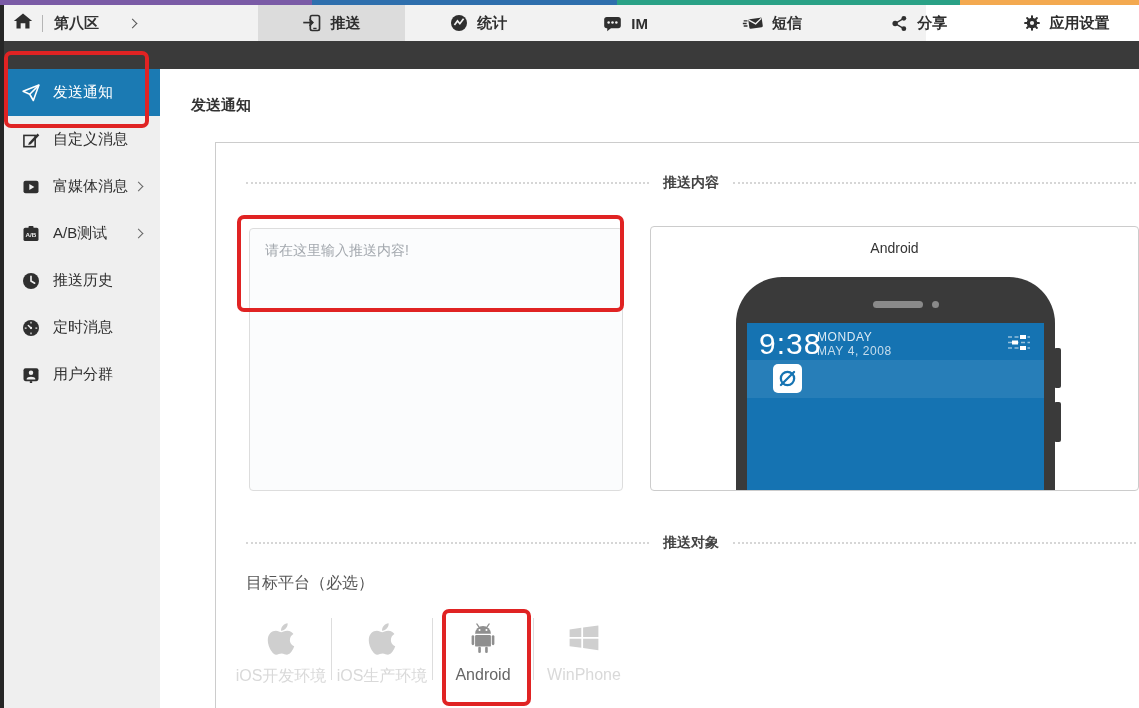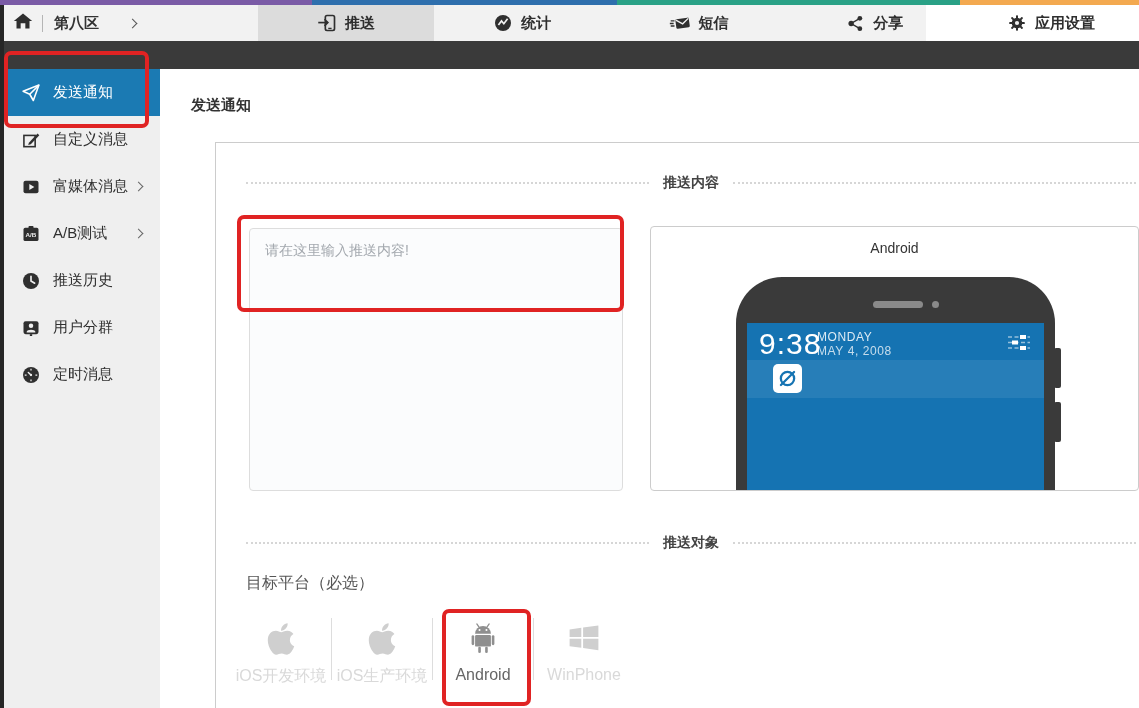--- a/index.html
+++ b/index.html
@@ -126,20 +126,32 @@
         <span>
           <svg width="20" height="20" viewBox="0 0 24 24">
             <circle cx="12" cy="12" r="9.6" fill="#2f2f2f"></circle>
             <path d="M6.5 14.5 L10.2 9.5 L13 12.8 L17.5 6.8" fill="none" stroke="#f2f2f2" stroke-width="2"></path>
           </svg>
         </span>
         <span>统计</span>
       </div>
       <div class="tab">
         <span>
+          <svg width="21" height="21" viewBox="0 0 24 24">
+            <rect x="2.5" y="4.5" width="19" height="12.8" rx="3" fill="#2f2f2f"></rect>
+            <path d="M6 16.5 v4.4 l5-4.4 z" fill="#2f2f2f"></path>
+            <circle cx="7.6" cy="10.9" r="1.45" fill="#f2f2f2"></circle>
+            <circle cx="12" cy="10.9" r="1.45" fill="#f2f2f2"></circle>
+            <circle cx="16.4" cy="10.9" r="1.45" fill="#f2f2f2"></circle>
+          </svg>
+        </span>
+        <span>IM</span>
+      </div>
+      <div class="tab">
+        <span>
           <svg width="22" height="20" viewBox="0 0 26 22">
             <g transform="rotate(-8 16 11)">
               <rect x="8" y="5.5" width="16" height="11.5" rx="1.5" fill="#2f2f2f"></rect>
               <path d="M8.6 6.5 L16 12 L23.4 6.5" fill="none" stroke="#f2f2f2" stroke-width="1.6"></path>
             </g>
             <path d="M2 8.5 h4.5 M1 11.5 h4.5 M2 14.5 h4.5" stroke="#2f2f2f" stroke-width="1.7"></path>
           </svg>
         </span>
         <span>短信</span>
       </div>
@@ -225,38 +237,38 @@
         <svg width="20" height="20" viewBox="0 0 24 24">
           <circle cx="12" cy="12" r="9.6" fill="#2f2f2f"></circle>
           <path d="M12 6.4 V12 l4.4 2.6" fill="none" stroke="#efefef" stroke-width="2" stroke-linecap="round"></path>
         </svg>
       </span>
       <span class="s-label">推送历史</span>
     </div>
     <div class="side-item">
       <span class="s-icon">
         <svg width="20" height="20" viewBox="0 0 24 24">
+          <circle cx="12" cy="12" r="9.6" fill="#2f2f2f"></circle>
+          <path d="M12 4.5 v2.2 M19.5 12 h-2.2 M12 19.5 v-2.2 M4.5 12 h2.2" stroke="#efefef" stroke-width="1.5"></path>
+          <circle cx="12" cy="12" r="1.4" fill="#efefef"></circle>
+          <path d="M12 12 L8.8 9" stroke="#efefef" stroke-width="1.8" stroke-linecap="round"></path>
+        </svg>
+      </span>
+      <span class="s-label">定时消息</span>
+    </div>
+    <div class="side-item">
+      <span class="s-icon">
+        <svg width="20" height="20" viewBox="0 0 24 24">
           <rect x="3" y="3.8" width="18" height="15.6" rx="2.5" fill="#2f2f2f"></rect>
           <rect x="10.6" y="19.4" width="2.8" height="2.2" fill="#2f2f2f"></rect>
           <circle cx="12" cy="9.4" r="2.7" fill="#efefef"></circle>
           <path d="M6.8 16.6 c0-3.2 10.4-3.2 10.4 0 v.8 H6.8 Z" fill="#efefef"></path>
         </svg>
       </span>
       <span class="s-label">用户分群</span>
-    </div>
-    <div class="side-item">
-      <span class="s-icon">
-        <svg width="20" height="20" viewBox="0 0 24 24">
-          <circle cx="12" cy="12" r="9.6" fill="#2f2f2f"></circle>
-          <path d="M12 4.5 v2.2 M19.5 12 h-2.2 M12 19.5 v-2.2 M4.5 12 h2.2" stroke="#efefef" stroke-width="1.5"></path>
-          <circle cx="12" cy="12" r="1.4" fill="#efefef"></circle>
-          <path d="M12 12 L8.8 9" stroke="#efefef" stroke-width="1.8" stroke-linecap="round"></path>
-        </svg>
-      </span>
-      <span class="s-label">定时消息</span>
     </div>
   </div>
 
   <div class="left-strip"></div>
 
   <div class="main">
     <div class="page-title">发送通知</div>
 
     <div class="panel">
 

